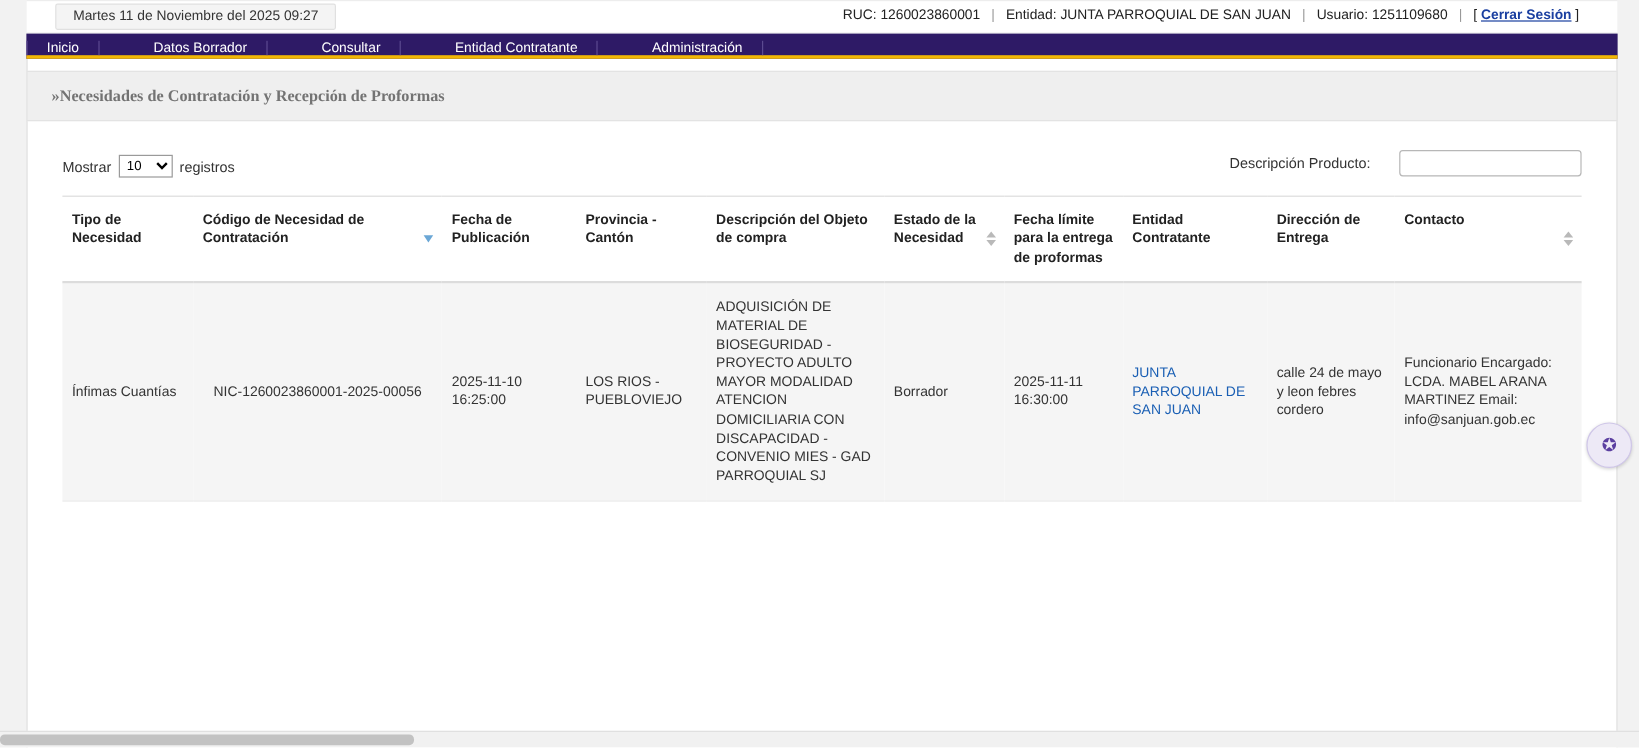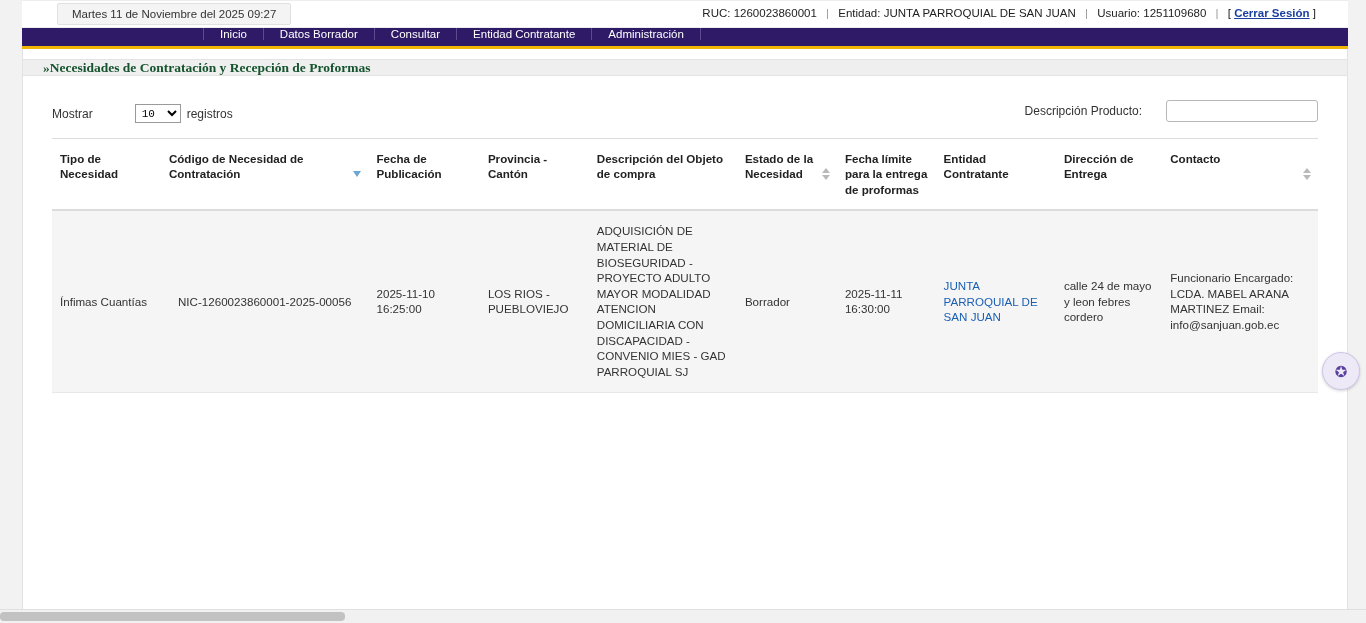--- a/index.html
+++ b/index.html
@@ -118,21 +118,21 @@
   
   .infobar {
     position: relative;
     height: 26px;
     background: #ffffff;
     border-top: 1px solid #ededed;
     border-bottom: 1px solid #ededed;
   }
   .datebox {
     position: absolute;
-    left: 35px;
+    left: 24px;
     top: 2px;
     padding: 4px 14px;
     background: #f4f4f4;
     border: 1px solid #e0e0e0;
     border-radius: 2px;
     font-size: 11.5px;
     color: #333;
     white-space: nowrap;
   }
   .userinfo {
@@ -150,50 +150,50 @@
     font-weight: bold;
   }
 
   
   .navbar {
     position: relative;
     height: 21px;
     background: #2e1a66;
     border-bottom: 3px solid #f2b705;
     display: flex;
-    align-items: flex-start;
-    padding-left: 181px;
+    align-items: flex-end;
     box-sizing: border-box;
+    gap: 29px;
   }
   .navitem {
     color: #ffffff;
     font-size: 11.5px;
     display: flex;
     align-items: center;
     justify-content: center;
     padding: 0 16px;
     border-right: 1px solid #5b4a90;
     white-space: nowrap;
     cursor: pointer;
   }
   .navitem:first-child { border-left: 1px solid #5b4a90; }
 
   
   .section-title {
     margin-top: 10px;
-    height: 17px;
+    height: 42px;
     background: #efefef;
     border: 1px solid #e3e3e3;
     display: flex;
     align-items: center;
     padding-left: 20px;
     box-sizing: border-box;
     font-size: 13.5px;
     font-weight: bold;
-    color: #14532d;
+    color: #737373;
     font-family: "Liberation Serif", serif;
   }
 
   
   .body-area {
     padding: 0 30px;
     box-sizing: border-box;
   }
   .notice {
     margin-top: 50px;
@@ -217,27 +217,26 @@
     position: absolute;
     left: 0;
     top: 6px;
     font-size: 12px;
     color: #333;
     display: flex;
     align-items: center;
     gap: 6px;
   }
   .show-entries select {
-    font-family: Liberation Mono, monospace;
+    font-family: Liberation Sans, sans-serif;
     font-size: 11px;
     padding: 1px 2px;
     border: 1px solid #9a9a9a;
     background: #fff;
     height: 19px;
-    margin-left: 36px;
   }
   .search-wrap {
     position: absolute;
     right: 0;
     top: 2px;
     display: flex;
     align-items: center;
     gap: 24px;
     font-size: 12px;
     color: #333;

